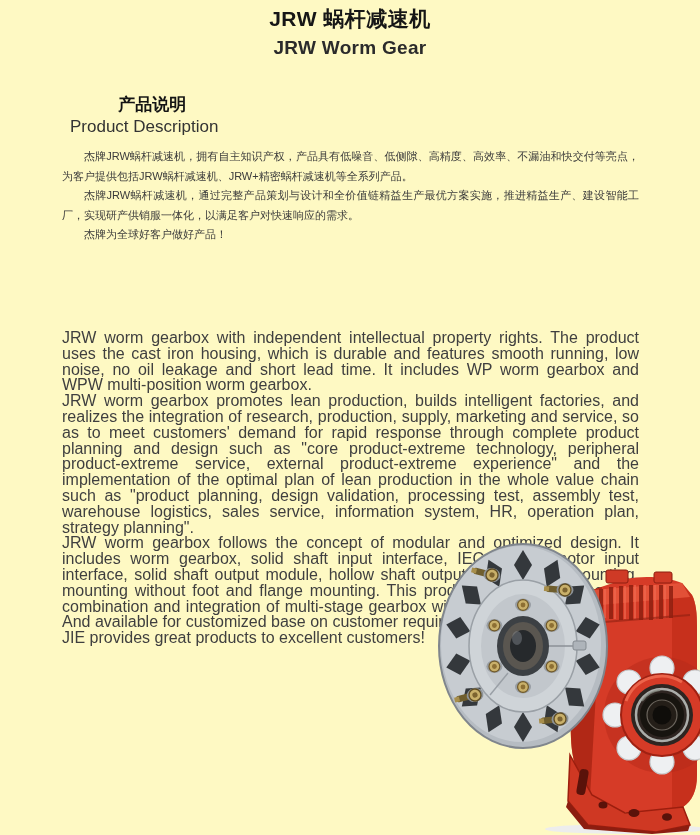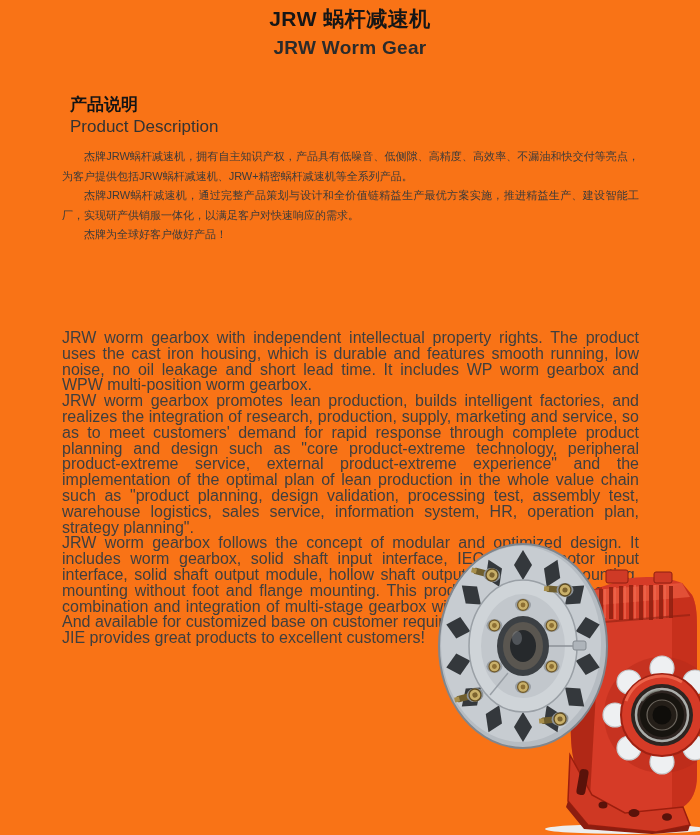--- a/index.html
+++ b/index.html
@@ -1,23 +1,23 @@
 <!DOCTYPE html>
 <html><head>
 <meta charset="utf-8">
 <style>
   html,body{margin:0;padding:0;background:#ffffff;}
   .page{
-    position:relative;width:700px;height:835px;background:#f97316;overflow:hidden;
+    position:relative;width:700px;height:835px;background:#fef9c3;overflow:hidden;
     font-family:"Liberation Sans","DejaVu Sans",sans-serif;color:#3c3c3c;
   }
   .hdr{position:absolute;left:0;top:6px;width:700px;text-align:center;}
   .title-zh{font-size:21px;font-weight:700;color:#161616;letter-spacing:.5px;line-height:26px;margin:0;}
   .title-en{font-size:19px;font-weight:700;color:#2b2b2b;line-height:24px;margin:4px 0 0 0;letter-spacing:.3px;}
-  .sec{position:absolute;left:70px;top:94px;}
+  .sec{position:absolute;left:70px;top:94px;text-align:center;}
   .sec-zh{font-size:17px;font-weight:700;color:#141414;line-height:21px;margin:0;}
   .sec-en{font-size:17px;font-weight:400;color:#333333;line-height:21px;margin:1px 16px 0 0;}
   .zh-block{position:absolute;left:62px;top:147px;width:577px;
     font-size:11px;line-height:19.5px;text-align:justify;color:#3b3b3b;}
   .zh-block p{margin:0;text-indent:2em;}
   .en-block{position:absolute;left:62px;top:330px;width:577px;
     font-size:16px;line-height:15.8px;text-align:justify;color:#3f3f3f;}
   .en-block p{margin:0;}
   .photo{position:absolute;left:420px;top:543px;width:280px;height:292px;}
   .photo svg{display:block;}

